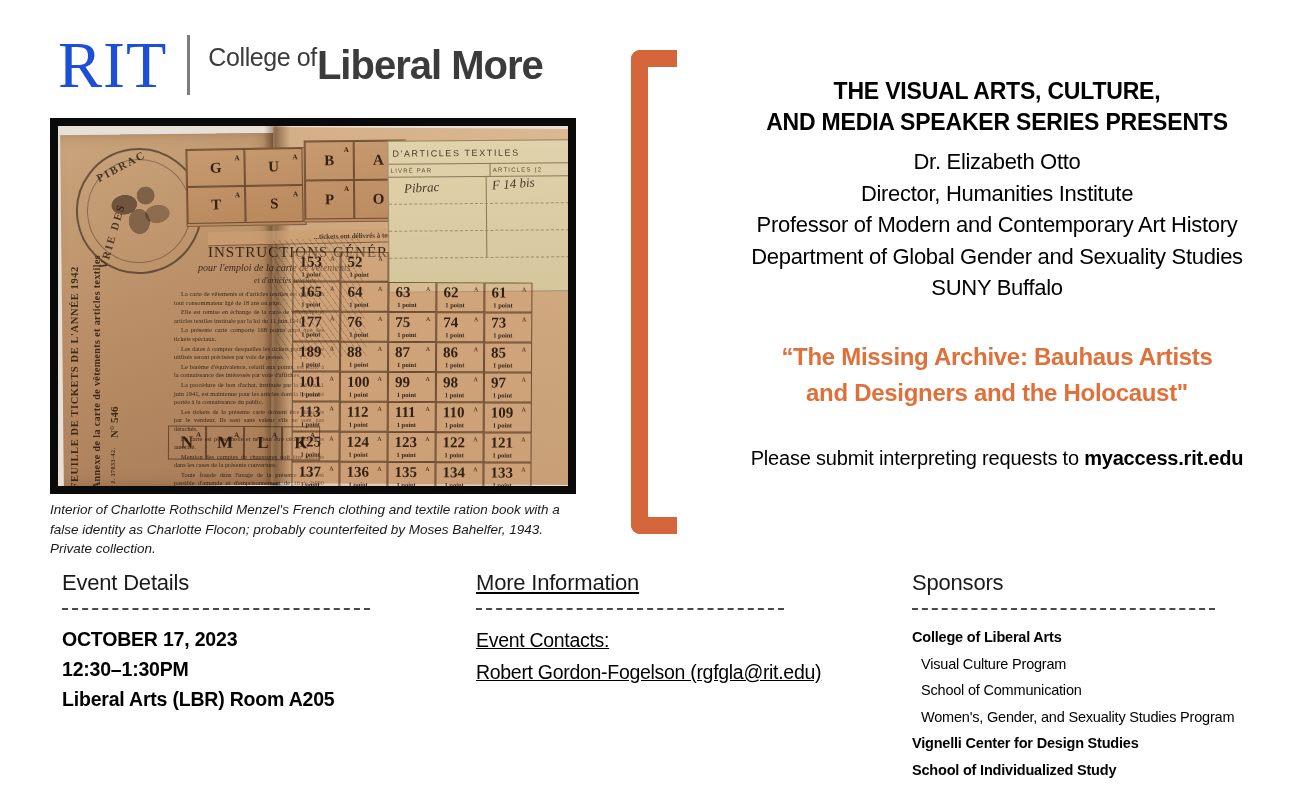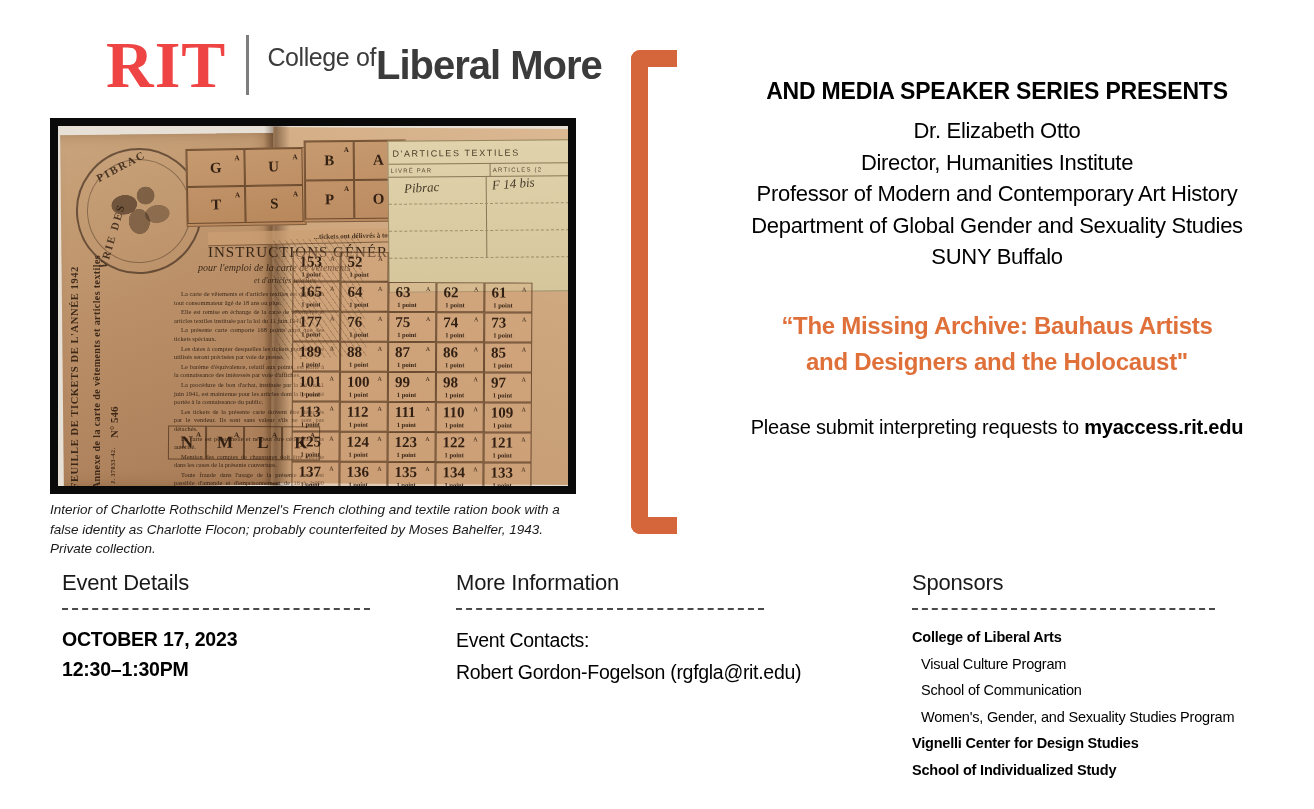--- a/index.html
+++ b/index.html
@@ -20,26 +20,25 @@
   #logo {
     position: absolute;
     left: 58px;
     top: 28px;
     display: flex;
     align-items: center;
     height: 74px;
   }
   #logo-rit {
     font-family: "Liberation Serif", serif;
-    font-weight: bold;
+    font-weight: normal;
     font-size: 66px;
     line-height: 66px;
-    color: #ef4444;
+    color: #1d4ed8;
     letter-spacing: 1px;
-    margin-left: 48px;
   }
   #logo-rule {
     width: 3px;
     height: 60px;
     background: #7d7d7d;
     margin: 0 18px 0 20px;
   }
   #logo-words {
     display: flex;
     flex-direction: row;
@@ -388,21 +387,21 @@
   #interp {
     margin-top: 36px;
     font-size: 20px;
     letter-spacing: -0.2px;
   }
   #interp b { font-weight: bold; text-align: right; }
 
   
   .col { position: absolute; }
   #col-event { left: 62px; top: 570px; width: 380px; }
-  #col-info  { left: 456px; top: 570px; width: 440px; }
+  #col-info  { left: 476px; top: 570px; width: 440px; text-decoration: underline; }
   #col-spon  { left: 912px; top: 570px; width: 370px; }
 
   .col-title {
     font-size: 22px;
     font-weight: 400;
     color: #1a1a1a;
     letter-spacing: -0.2px;
     margin-bottom: 12px;
   }
   .col-rule {
@@ -720,20 +719,21 @@
   </div>
 </div>
 
 <div id="caption">Interior of Charlotte Rothschild Menzel's French clothing and textile ration book with a false identity as Charlotte Flocon; probably counterfeited by Moses Bahelfer, 1943. Private collection.</div>
 
 <div id="bracket"></div>
 
 <div id="right-panel">
 
   <div id="series-title">
+    <div>THE VISUAL ARTS, CULTURE,</div>
     <div>AND MEDIA SPEAKER SERIES PRESENTS</div>
   </div>
 
   <div id="speaker-block">
     <div>Dr. Elizabeth Otto</div>
     <div>Director, Humanities Institute</div>
     <div>Professor of Modern and  Contemporary Art History</div>
     <div>Department of Global Gender and Sexuality Studies</div>
     <div>SUNY Buffalo</div>
   </div>
@@ -747,20 +747,21 @@
     <span>Please submit interpreting requests to </span><b>myaccess.rit.edu</b>
   </div>
 
 </div>
 
 <div class="col" id="col-event">
   <div class="col-title">Event Details</div>
   <div class="col-rule"></div>
   <div class="evt-line">OCTOBER 17, 2023</div>
   <div class="evt-line">12:30–1:30PM</div>
+  <div class="evt-line">Liberal Arts (LBR) Room A205</div>
 </div>
 
 <div class="col" id="col-info">
   <div class="col-title">More Information</div>
   <div class="col-rule"></div>
   <div class="info-line">Event Contacts:</div>
   <div class="info-line">Robert Gordon-Fogelson (rgfgla@rit.edu)</div>
 </div>
 
 <div class="col" id="col-spon">

